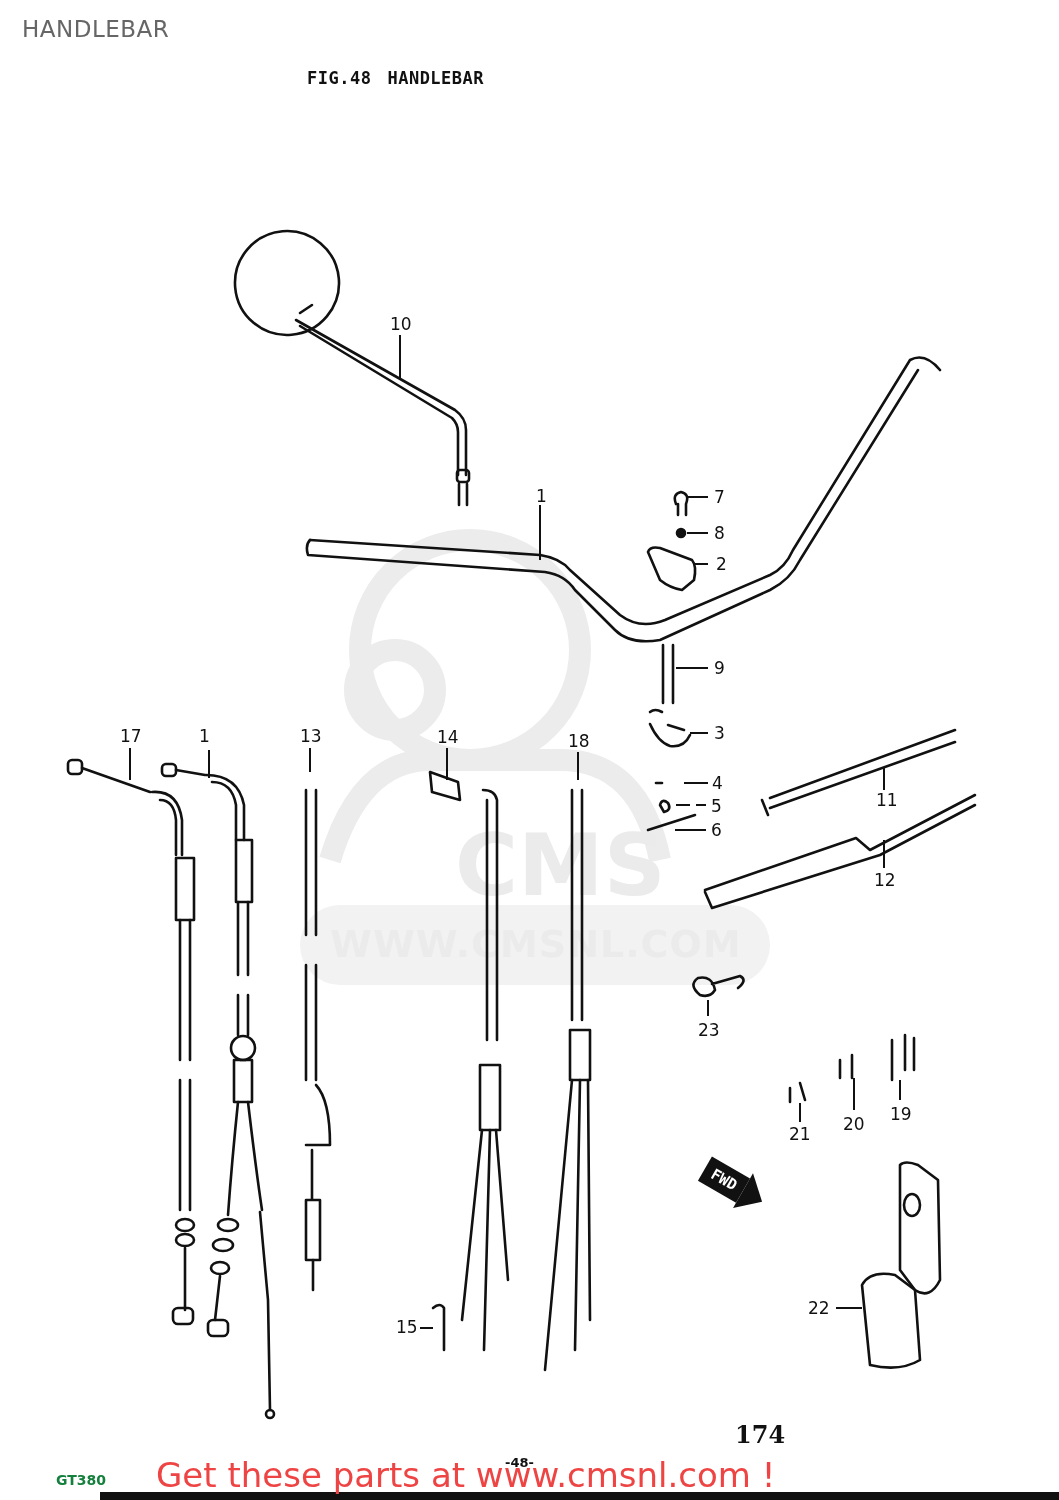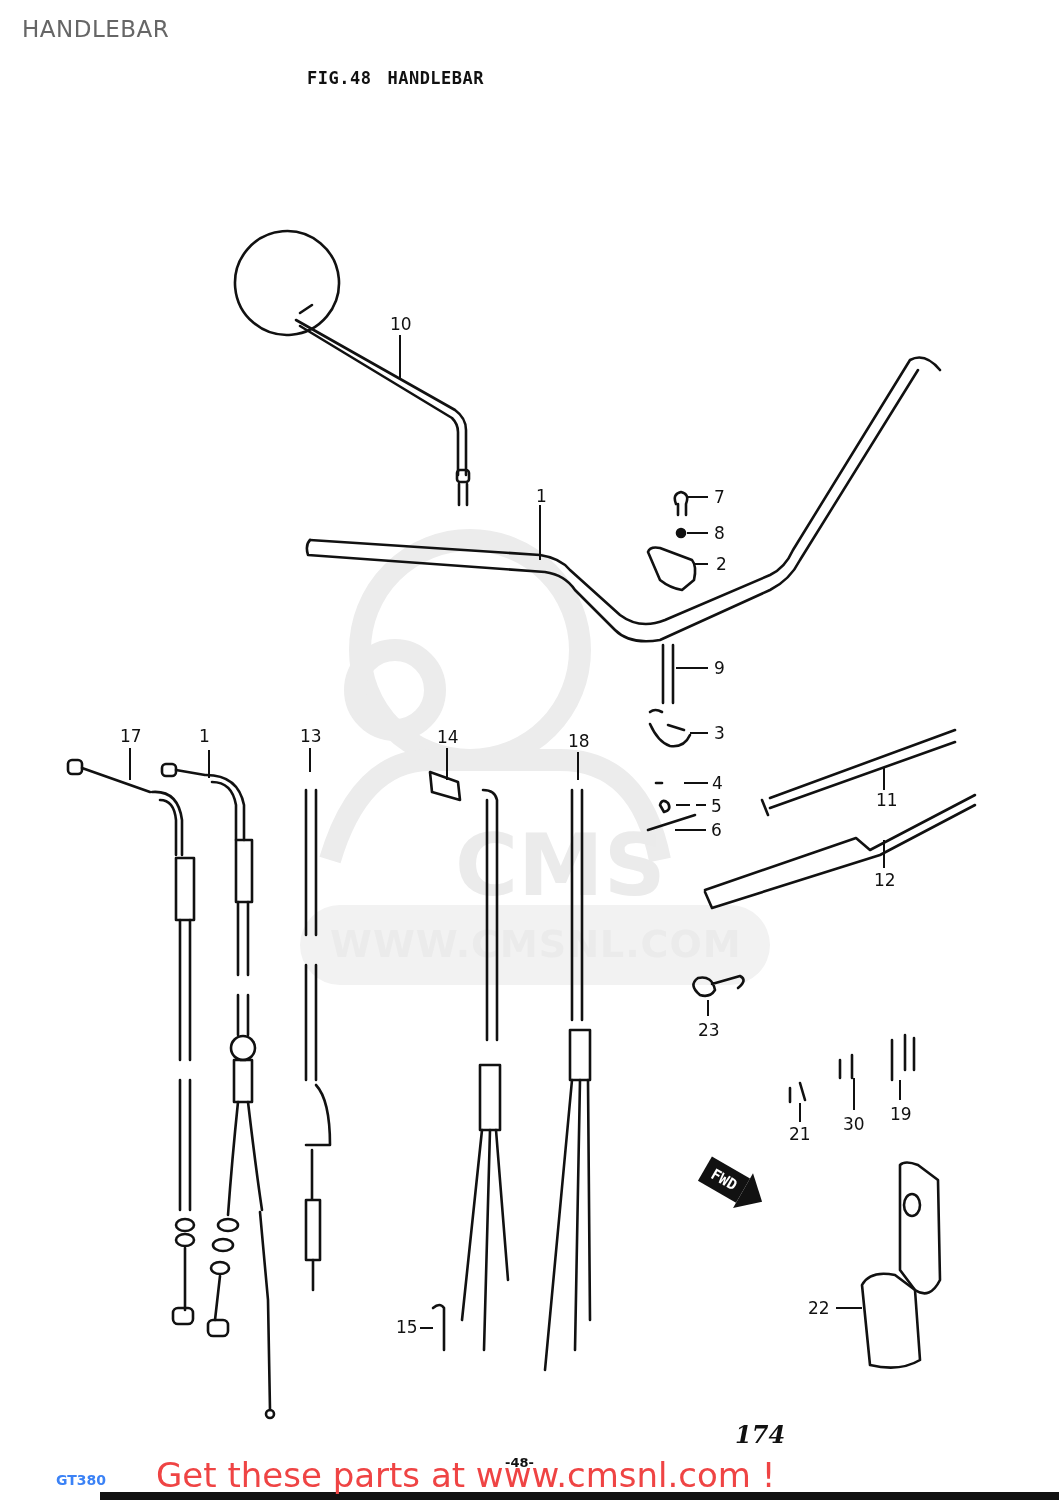--- a/index.html
+++ b/index.html
@@ -2,22 +2,22 @@
 <html><head>
 <meta charset="utf-8">
 <style>
   html, body { margin: 0; padding: 0; background: #ffffff; }
   body { width: 1059px; height: 1500px; position: relative; overflow: hidden; font-family: "DejaVu Sans", sans-serif; }
   .page-title { position: absolute; left: 22px; top: 16px; font-size: 23px; color: #666666; letter-spacing: 0.5px; font-family: "DejaVu Sans", sans-serif; }
   .fig-title { position: absolute; left: 287px; top: 68px; font-size: 17px; font-weight: bold; color: #111; font-family: "DejaVu Sans Mono", monospace; letter-spacing: 0.5px; margin-left: 20px; }
   .fig-title .gap { display: inline-block; width: 16px; }
   svg.diagram { position: absolute; left: 0; top: 0; }
   .callout { position: absolute; font-family: "DejaVu Sans", sans-serif; font-size: 17px; color: #111; line-height: 1; }
-  .page-num { position: absolute; left: 735px; top: 1420px; font-family: "DejaVu Serif", serif; font-weight: bold; font-style: italic; font-size: 24px; color: #111; }
-  .model { position: absolute; left: 56px; top: 1472px; font-family: "DejaVu Sans", sans-serif; font-weight: bold; font-size: 14px; color: #3b82f6; }
+  .page-num { position: absolute; left: 735px; top: 1420px; font-family: "DejaVu Serif", serif; font-weight: bold; font-size: 24px; color: #111; }
+  .model { position: absolute; left: 56px; top: 1472px; font-family: "DejaVu Sans", sans-serif; font-weight: bold; font-size: 14px; color: #15803d; }
   .fig-code { position: absolute; left: 505px; top: 1455px; font-family: "DejaVu Sans", sans-serif; font-weight: bold; font-size: 13px; color: #111; }
   .bottom-rule { position: absolute; left: 100px; top: 1492px; width: 959px; height: 8px; background: #111; }
   .promo { position: absolute; left: 156px; top: 1455px; font-family: "DejaVu Sans", sans-serif; font-size: 34px; color: #ef4444; white-space: nowrap; text-decoration: none; text-align: center; }
   .watermark-text { position: absolute; left: 330px; top: 922px; font-family: "DejaVu Sans", sans-serif; font-weight: bold; font-size: 38px; color: #ebebeb; letter-spacing: 1px; }
   .watermark-logo { position: absolute; left: 455px; top: 815px; font-family: "DejaVu Sans", sans-serif; font-weight: bold; font-size: 86px; color: #ebebeb; }
   .fwd { position: absolute; left: 700px; top: 1165px; width: 66px; height: 42px; transform: rotate(30deg); }
   .fwd-box { position: absolute; left: 0; top: 6px; width: 44px; height: 28px; background: #111; color: #fff; font-family: "DejaVu Sans Mono", monospace; font-weight: bold; font-size: 15px; text-align: center; line-height: 28px; }
   .fwd-arrow { position: absolute; left: 44px; top: 0; width: 0; height: 0; border-top: 20px solid transparent; border-bottom: 20px solid transparent; border-left: 22px solid #111; }
 </style>
 </head>
@@ -176,21 +176,21 @@
 <div class="callout" style="left:876px;top:792px">11</div>
 <div class="callout" style="left:874px;top:872px">12</div>
 <div class="callout" style="left:120px;top:728px">17</div>
 <div class="callout" style="left:199px;top:728px">1</div>
 <div class="callout" style="left:300px;top:728px">13</div>
 <div class="callout" style="left:437px;top:729px">14</div>
 <div class="callout" style="left:568px;top:733px">18</div>
 <div class="callout" style="left:396px;top:1319px">15</div>
 <div class="callout" style="left:698px;top:1022px">23</div>
 <div class="callout" style="left:789px;top:1126px">21</div>
-<div class="callout" style="left:843px;top:1116px">30</div>
+<div class="callout" style="left:843px;top:1116px">20</div>
 <div class="callout" style="left:890px;top:1106px">19</div>
 <div class="callout" style="left:808px;top:1300px">22</div>
 
 <div class="fwd">
   <div class="fwd-box">FWD</div>
   <div class="fwd-arrow"></div>
 </div>
 
 <div class="page-num">174</div>
 <div class="model">GT380</div>

